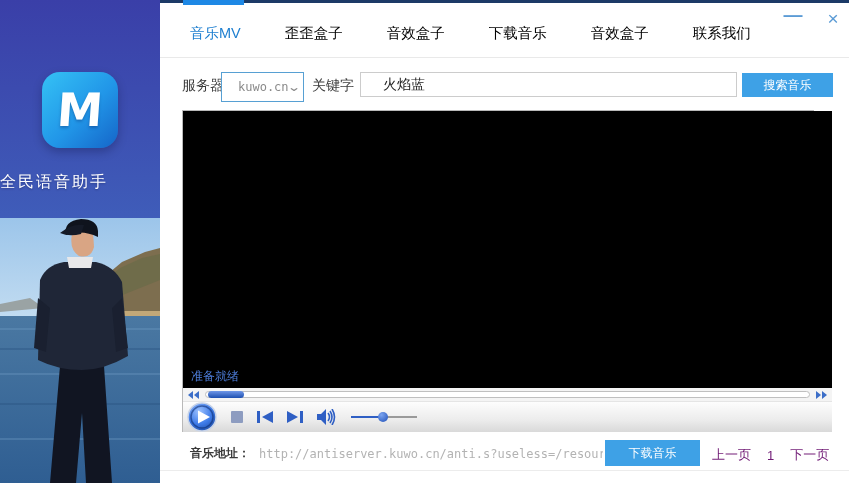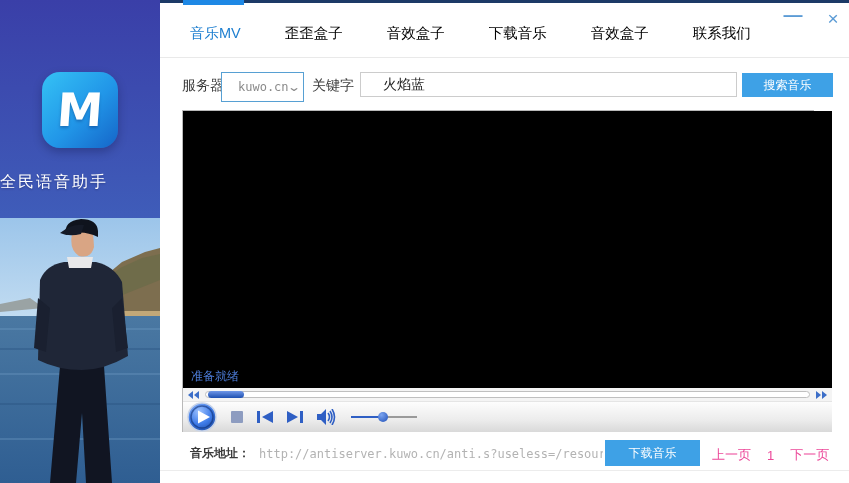--- a/index.html
+++ b/index.html
@@ -67,21 +67,21 @@
   .vol-track .line-grey { position:absolute; left:34px; top:4px; width:32px; height:2px; background:#9a9a9a; }
   .vol-thumb { position:absolute; left:27px; top:0; width:10px; height:10px; border-radius:50%;
                background:radial-gradient(circle at 35% 30%,#7ba4f0,#2050b8); }
 
   
   .addr-label { position:absolute; left:190px; top:445px; font-size:12px; font-weight:bold; color:#3a3a3a; }
   .addr-url { position:absolute; left:259px; top:447px; width:344px; font-family:"DejaVu Sans Mono",monospace;
               font-size:12px; color:#b3b3b3; white-space:nowrap; overflow:hidden; }
   .download-btn { position:absolute; left:605px; top:440px; width:95px; height:26px; }
   .pager { position:absolute; left:712px; top:446px; width:120px; display:flex; align-items:center; gap:16px; }
-  .pager span { font-size:13px; color:#ec4899; cursor:default; }
+  .pager span { font-size:13px; color:#701a75; cursor:default; }
   .footer-divider { position:absolute; left:160px; top:470px; width:689px; height:1px; background:#ececec; }
 </style>
 </head>
 <body>
 
 <div id="app">
 
   <div class="sidebar">
     <div class="logo">
       <span>M</span>

